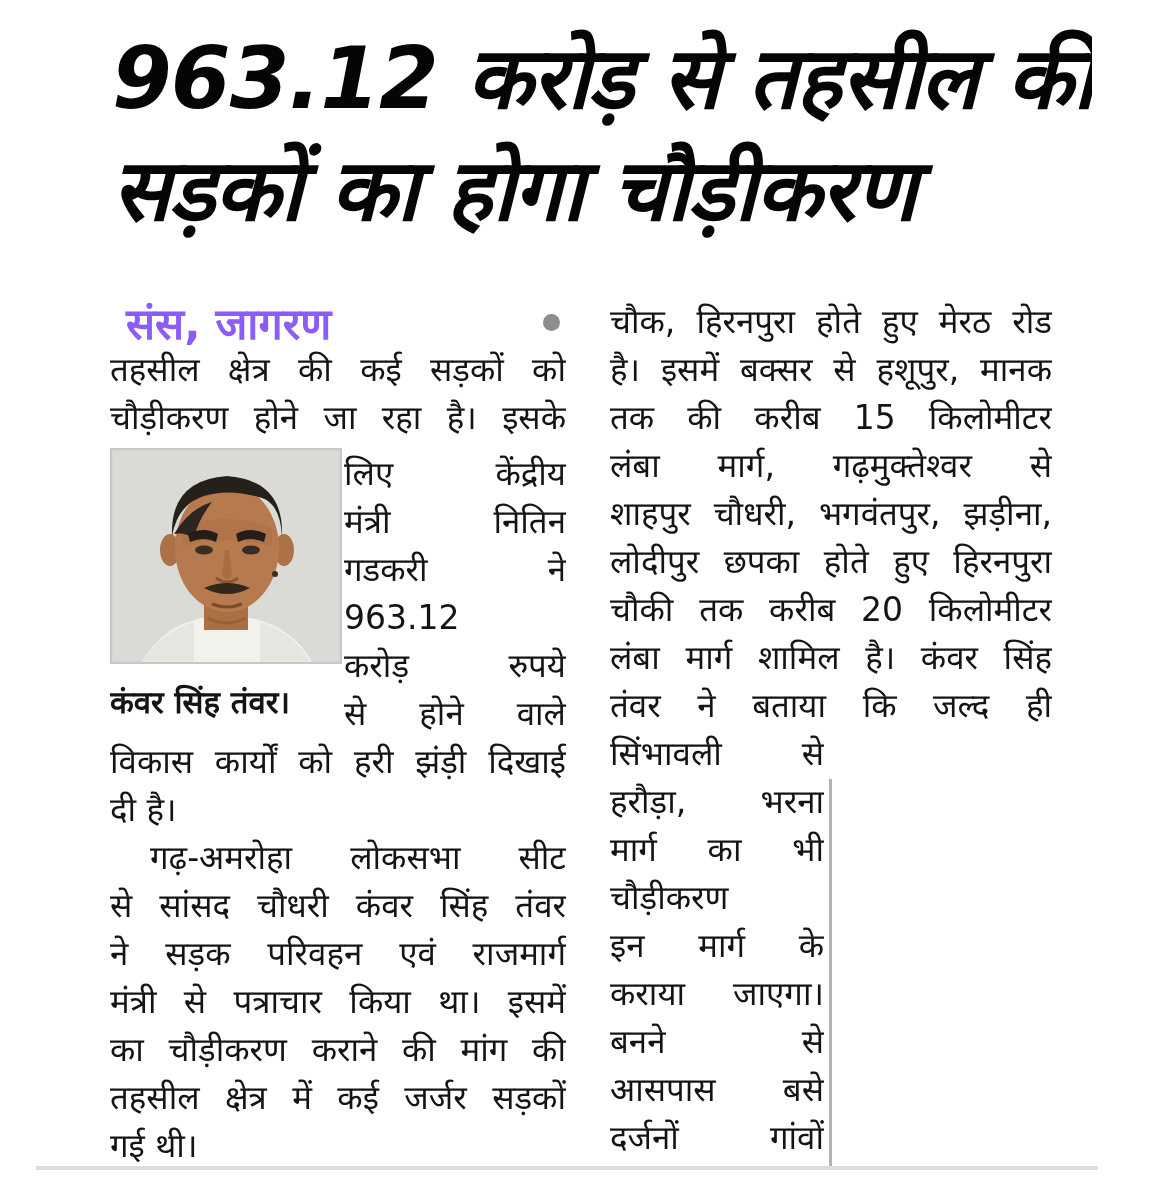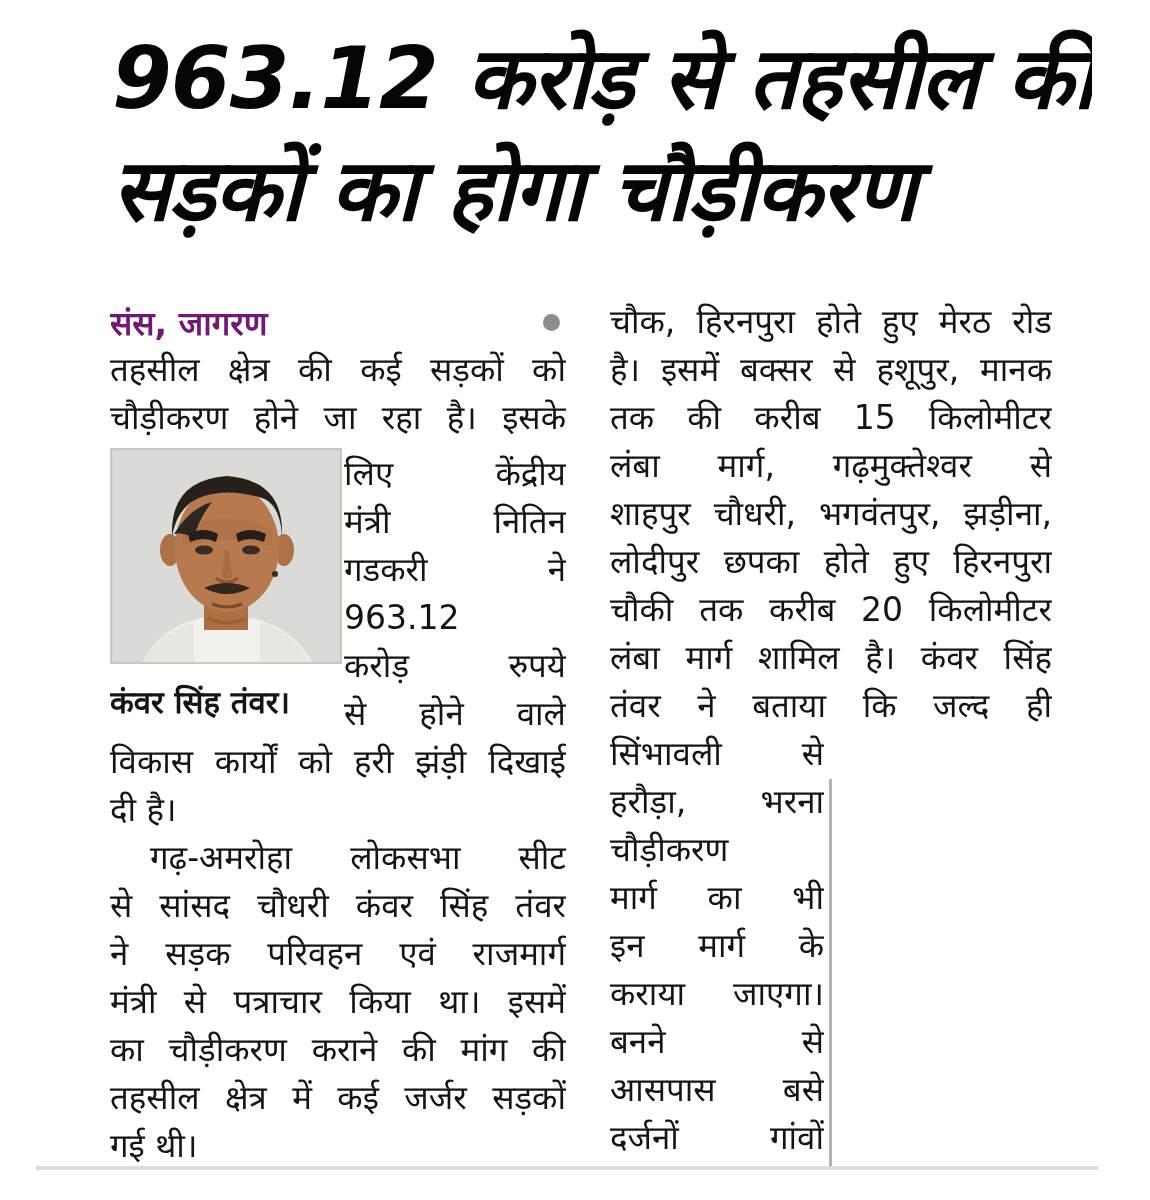--- a/index.html
+++ b/index.html
@@ -18,21 +18,21 @@
     display:flex; gap:44px;
   }
   .col-left  { width:456px; }
   .col-right { width:442px; }
   .ln {
     font-size:33px; line-height:48px; height:48px; overflow:hidden;
     color:#141414;
   }
   .j { text-align:justify; text-align-last:justify; }
   .byline-row { display:flex; align-items:center; justify-content:space-between; height:48px; overflow:hidden; }
-  .byline-agency, .byline-loc { font-size:33px; font-weight:700; color:#701a75; }
+  .byline-agency, .byline-loc { font-size:43px; font-weight:700; color:#8b5cf6;margin-left:16px; }
   .bullet {
     width:17px; height:17px; border-radius:50%; background:#8d8d8d;
     display:inline-block; flex:0 0 auto; margin:0 6px;
   }
   .photo-row { display:flex; gap:26px; min-height:288px; margin-top:6px; }
   .photo-block { width:208px; flex:0 0 auto; }
   .photo-frame {
     width:228px; height:212px; background:#d8d7d3;
     border:2px solid #c9c8c4; box-sizing:content-box;
   }
@@ -135,22 +135,22 @@
       <div class="ln j">तक की करीब 15 किलोमीटर</div>
       <div class="ln j">लंबा मार्ग, गढ़मुक्तेश्वर से</div>
       <div class="ln j">शाहपुर चौधरी, भगवंतपुर, झड़ीना,</div>
       <div class="ln j">लोदीपुर छपका होते हुए हिरनपुरा</div>
       <div class="ln j">चौकी तक करीब 20 किलोमीटर</div>
       <div class="ln j">लंबा मार्ग शामिल है। कंवर सिंह</div>
       <div class="ln j">तंवर ने बताया कि जल्द ही</div>
       <div class="narrow-wrap">
         <div class="ln j">सिंभावली से</div>
         <div class="ln j">हरौड़ा, भरना</div>
+        <div class="ln j">मार्ग का भी</div>
         <div class="ln">चौड़ीकरण</div>
-        <div class="ln j">मार्ग का भी</div>
         <div class="ln j">इन मार्ग के</div>
         <div class="ln j">कराया जाएगा।</div>
         <div class="ln j">बनने से</div>
         <div class="ln j">आसपास बसे</div>
         <div class="ln j">दर्जनों गांवों</div>
       </div>
     </div>
 
   </div>
 

